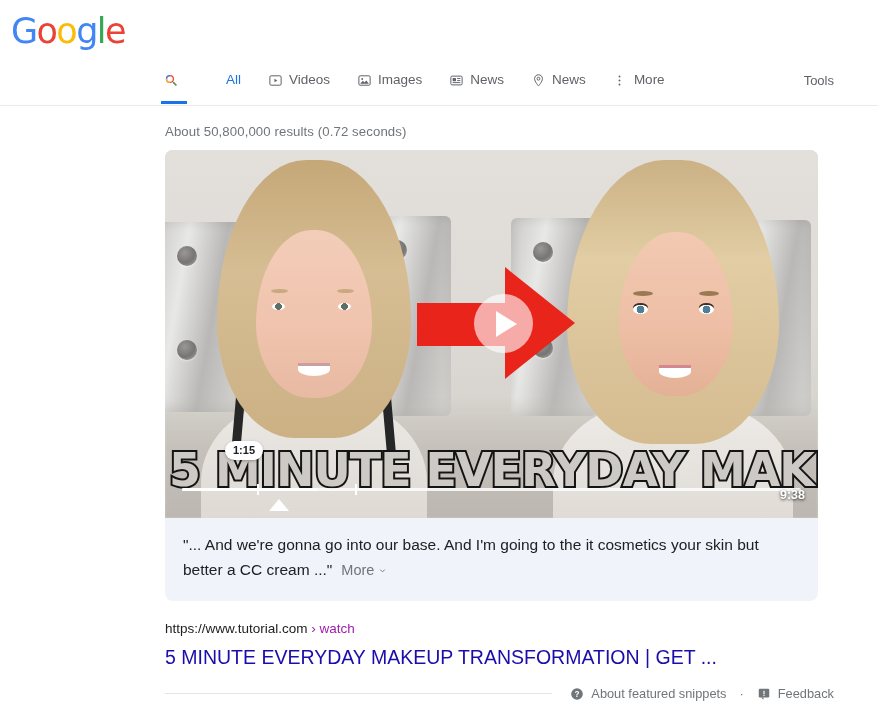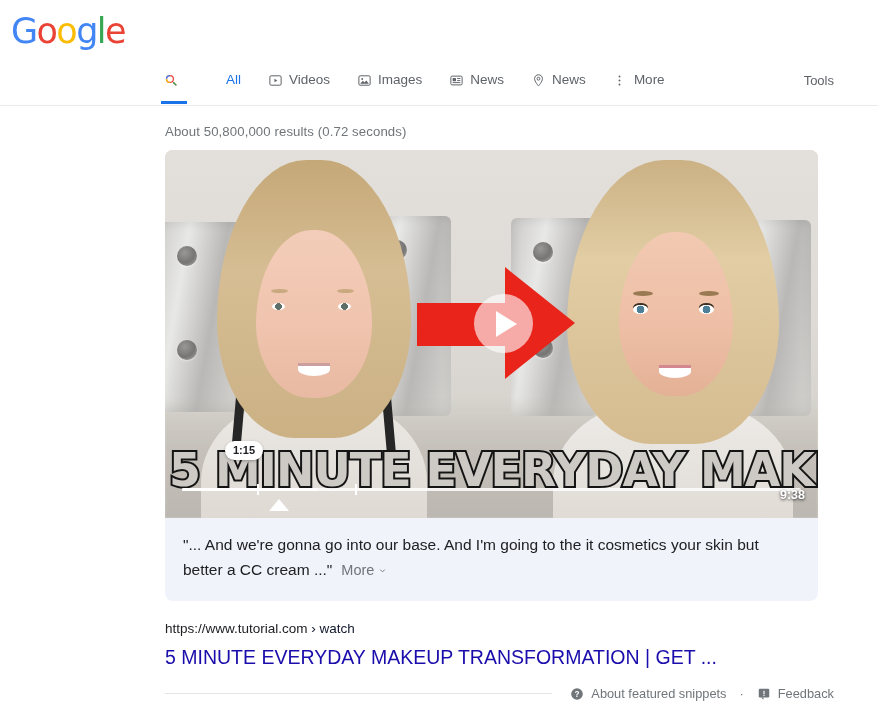--- a/index.html
+++ b/index.html
@@ -344,21 +344,21 @@
     vertical-align: baseline;
   }
 
   
   .result-link-block { padding-top: 18px; }
   .result-url {
     font-size: 13.5px;
     color: #202124;
     line-height: 20px;
   }
-  .result-url .path { color: #0f172a; }
+  .result-url .path { color: #a21caf; }
   .result-title {
     display: block;
     font-size: 19.5px;
     line-height: 28px;
     color: #1a0dab;
     text-decoration: none;
     margin-top: 4px;
     cursor: pointer;
   }
 

